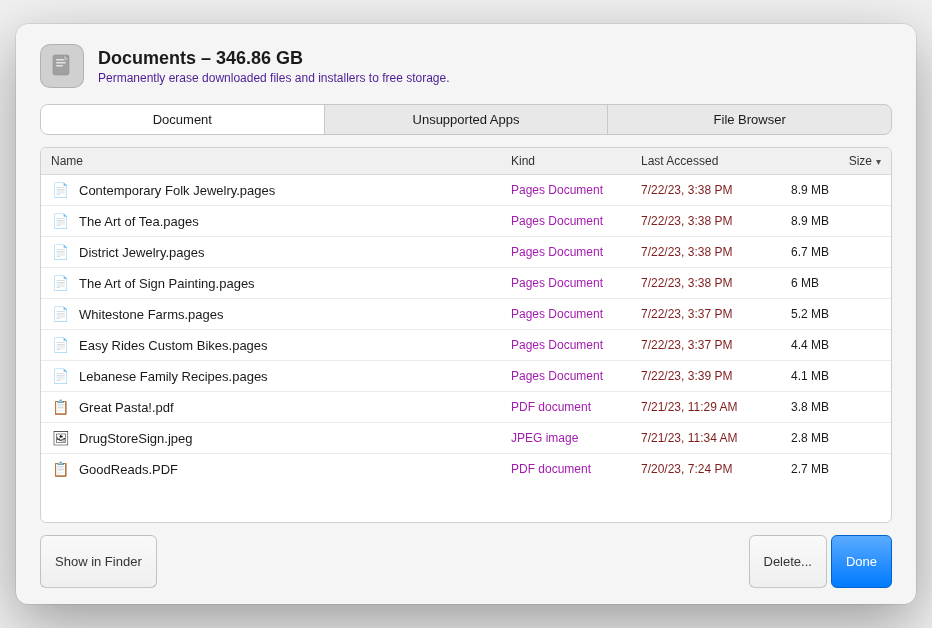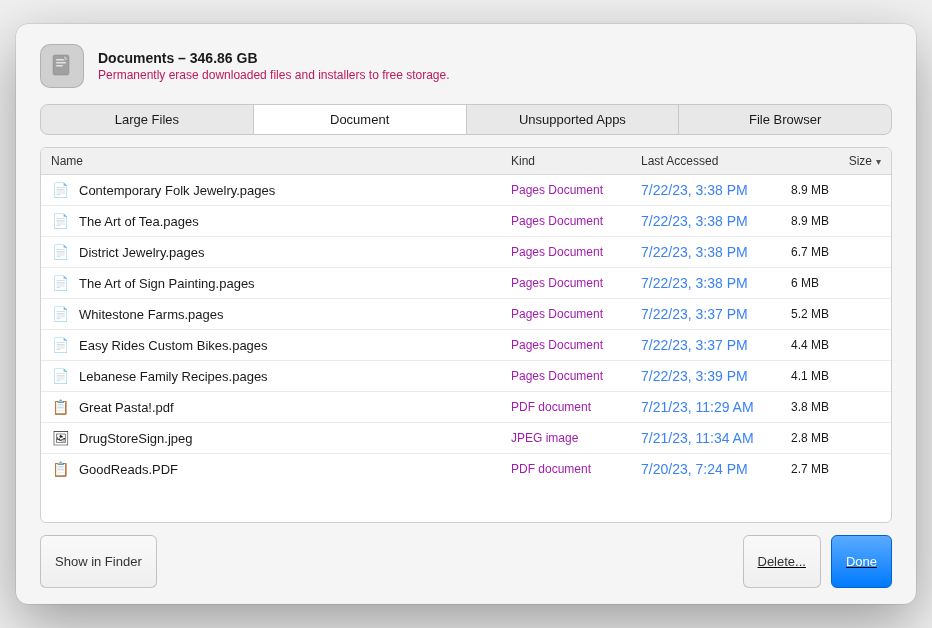--- a/index.html
+++ b/index.html
@@ -52,28 +52,28 @@
       height: 28px;
     }
 
     .header-text {
       display: flex;
       flex-direction: column;
       gap: 2px;
     }
 
     .header-title {
-      font-size: 14px;
+      font-size: 18px;
       font-weight: 600;
       color: #1a1a1a;
     }
 
     .header-subtitle {
       font-size: 12px;
-      color: #be185d;
+      color: #4c1d95;
     }
 
     
     .tabs-container {
       display: flex;
       margin: 0 24px 0 24px;
       border: 1px solid #c8c8c8;
       border-radius: 8px;
       overflow: hidden;
       background: #e8e8e8;
@@ -181,21 +181,21 @@
       height: 20px;
       flex-shrink: 0;
       border-radius: 3px;
       display: flex;
       align-items: center;
       justify-content: center;
       font-size: 14px;
     }
 
     .row-kind { width: 130px; color: #a21caf; font-size: 12px; }
-    .row-accessed { width: 150px; color: #3b82f6; font-size: 14px; }
+    .row-accessed { width: 150px; color: #7f1d1d; font-size: 12px; }
     .row-size { width: 90px; color: #1a1a1a; font-size: 12px; }
 
     
     .table-body::-webkit-scrollbar { width: 8px; }
     .table-body::-webkit-scrollbar-track { background: #f5f5f5; }
     .table-body::-webkit-scrollbar-thumb { background: #b0b0b0; border-radius: 4px; }
 
     
     .dialog-footer {
       display: flex;
@@ -250,21 +250,20 @@
         <path d="M16 3 L21 8 L16 8 Z" fill="#c8c8c8" stroke="#888" stroke-width="0.5"></path>
       </svg>
     </div>
     <div class="header-text">
       <span class="header-title">Documents – 346.86 GB</span>
       <span class="header-subtitle">Permanently erase downloaded files and installers to free storage.</span>
     </div>
   </div>
 
   <div class="tabs-container">
-    <div class="tab">Large Files</div>
     <div class="tab active">Document</div>
     <div class="tab">Unsupported Apps</div>
     <div class="tab">File Browser</div>
   </div>
 
   <div class="table-container">
     <div class="table-header">
       <div class="col-name">Name</div>
       <div class="col-kind">Kind</div>
       <div class="col-accessed">Last Accessed</div>
@@ -364,19 +363,19 @@
       <div class="row-accessed">7/20/23, 7:24 PM</div>
       <div class="row-size">2.7 MB</div>
     </div>
       </div>
   </div>
 
   <div class="dialog-footer">
     <div style="display:flex; gap:10px;">
       <button class="btn btn-default">Show in Finder</button>
     </div>
-    <div style="display:flex; gap:10px; align-items:center;text-decoration:underline;">
+    <div style="display:flex; gap:4px; align-items:center;">
       <button class="btn btn-danger">Delete...</button>
       <button class="btn btn-primary">Done</button>
     </div>
   </div>
 
 </div>
 
 </body></html>

